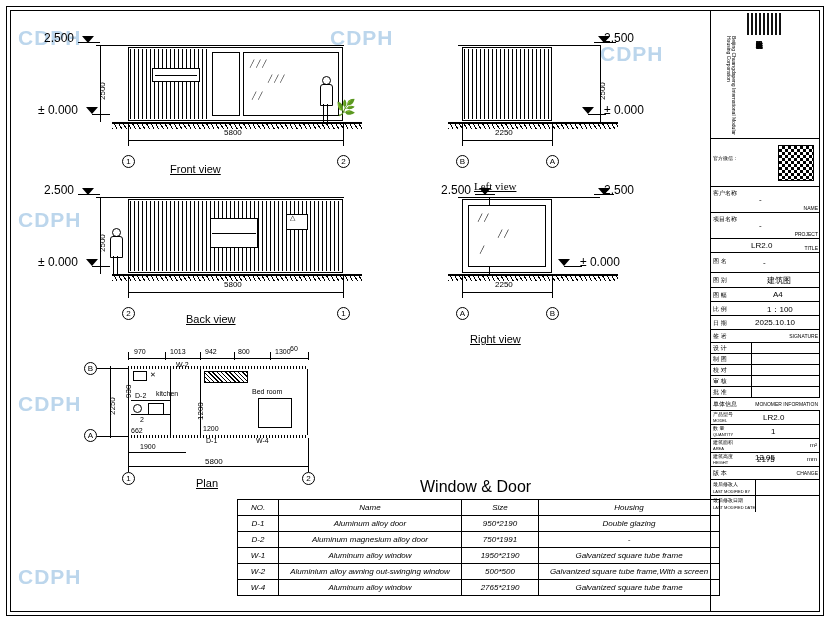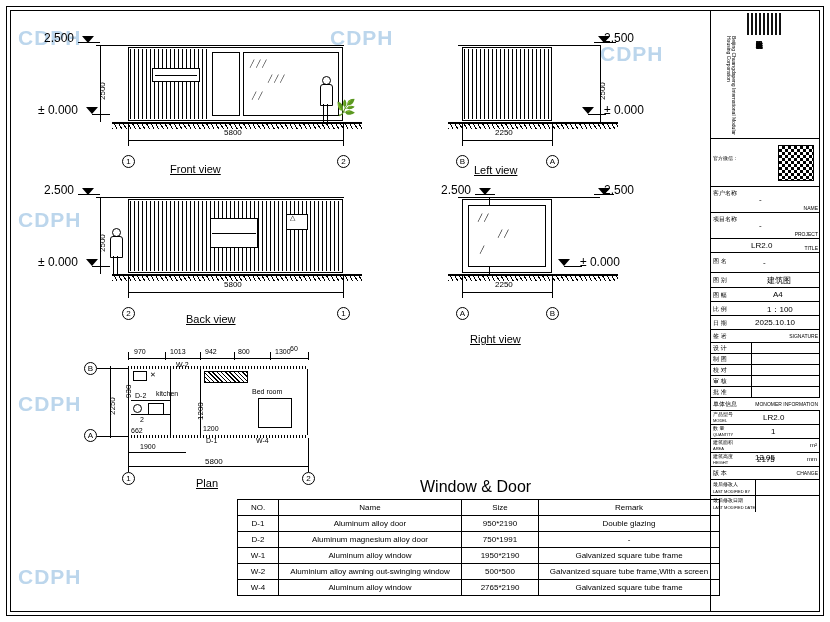--- a/index.html
+++ b/index.html
@@ -26,21 +26,21 @@
   .corr{position:absolute;background:repeating-linear-gradient(90deg,#000 0,#000 1px,#fff 1px,#fff 4px);}
   .ground{position:absolute;background:repeating-linear-gradient(60deg,#000 0,#000 1px,transparent 1px,transparent 4px);}
 
   
   .tb{position:absolute;right:10px;top:10px;width:110px;height:602px;border-left:1px solid #000;box-sizing:border-box;}
   .tbrow{position:relative;border-bottom:1px solid #000;box-sizing:border-box;font-size:6px;}
   .tb-cnlogo{height:128px;border-bottom:1px solid #000;position:relative;overflow:hidden;}
   .vtext{writing-mode:vertical-rl;text-orientation:mixed;font-size:7px;line-height:1.1;}
 
   table.wd{position:absolute;left:237px;top:499px;width:483px;border-collapse:collapse;}
-  table.wd td,table.wd th{border:1px solid #000;font-size:8px;text-align:center;padding:1px 2px;height:13px;font-weight:normal;}
+  table.wd td,table.wd th{border:1px solid #000;font-size:8px;text-align:center;padding:1px 2px;height:13px;font-weight:normal;font-style:italic;}
   .wd-title{position:absolute;left:420px;top:478px;font-size:16px;}
 </style>
 </head>
 <body>
 
 <div id="sheet">
   <div class="frame"></div>
   <div class="frame2"></div>
 
   <div class="wm" style="left:18px;top:26px;">CDPH</div>
@@ -115,21 +115,21 @@
 
     <div class="ln hl" style="left:448px;top:122px;width:170px;height:1.5px;"></div>
     <div class="ground" style="left:448px;top:123px;width:170px;height:6px;"></div>
 
     <div class="ln hl" style="left:462px;top:140px;width:90px;"></div>
     <div class="ln vl" style="left:462px;top:122px;height:24px;"></div>
     <div class="ln vl" style="left:552px;top:122px;height:24px;"></div>
     <div class="lbl" style="left:495px;top:128px;">2250</div>
     <div class="circ" style="left:456px;top:155px;">B</div>
     <div class="circ" style="left:546px;top:155px;">A</div>
-    <div class="title-u" style="left:474px;top:164px;">Left view</div>
+    <div class="title-u" style="left:474px;top:180px;font-family:Liberation Serif, serif;">Left view</div>
   </div>
 
   <div>
     <div class="lvl" style="left:44px;top:183px;">2.500</div>
     <div class="ln hl" style="left:78px;top:194px;width:22px;"></div>
     <div class="tri" style="left:82px;top:188px;"></div>
     <div class="ln hl" style="left:96px;top:197px;width:248px;"></div>
 
     <div class="lvl" style="left:38px;top:255px;">± 0.000</div>
     <div class="ln hl" style="left:92px;top:266px;width:18px;"></div>
@@ -263,21 +263,21 @@
     <div class="title-u" style="left:196px;top:477px;">Plan</div>
   </div>
 
   <div class="wd-title">Window &amp; Door</div>
   <table class="wd">
     <tbody>
         <tr>
       <th style="width:36px;">NO.</th>
       <th style="width:178px;">Name</th>
       <th style="width:72px;">Size</th>
-      <th>Remark</th>
+      <th>Housing</th>
     </tr>
     <tr>
       <td>D-1</td>
       <td>Aluminum alloy door</td>
       <td>950*2190</td>
       <td>Double glazing</td>
     </tr>
     <tr>
       <td>D-2</td>
       <td>Aluminum magnesium alloy door</td>

